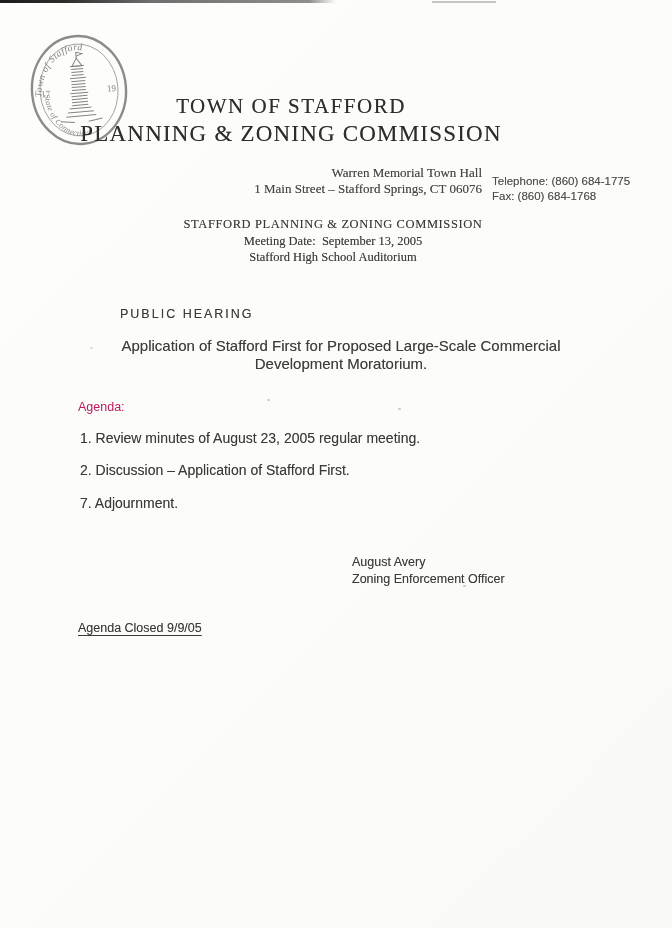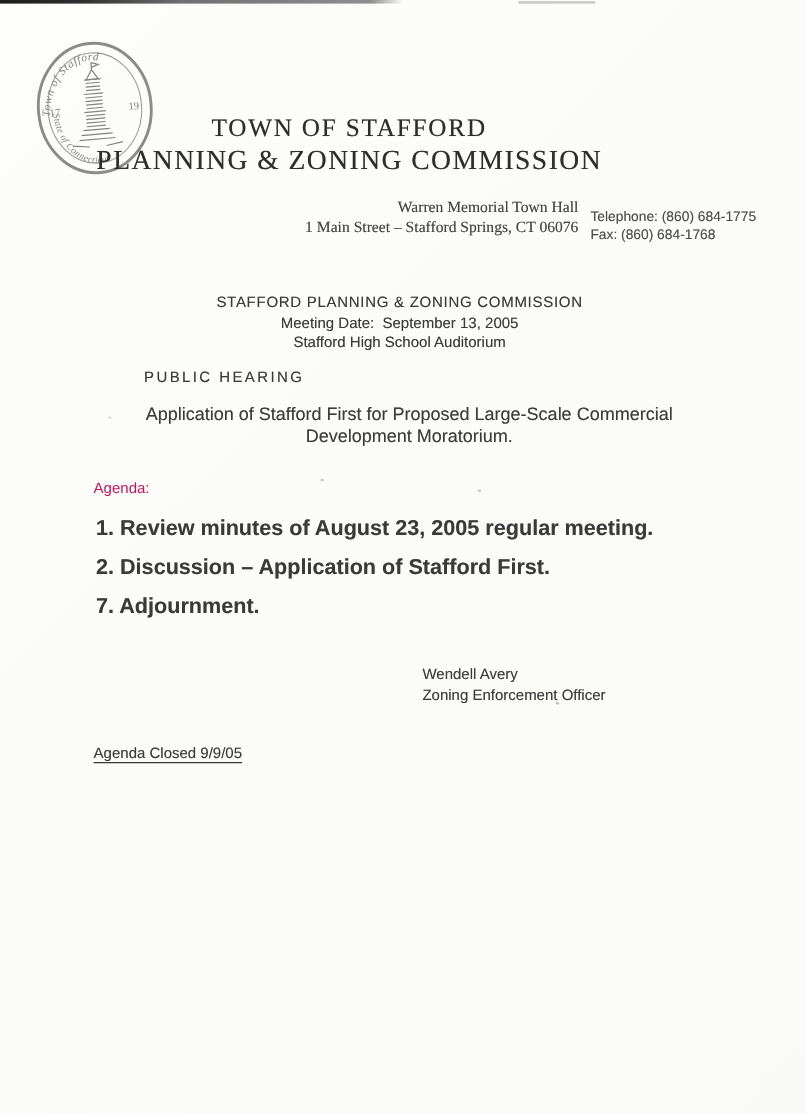--- a/index.html
+++ b/index.html
@@ -37,38 +37,38 @@
 
   .address-block { left: 180px; top: 165px; width: 302px; text-align: right;
     font-family: "Liberation Serif", serif; font-size: 13px; line-height: 15.5px;
     color: #454545; text-shadow: 0 0 .5px rgba(70,70,70,.5); }
 
   .phone-block { left: 492px; top: 174px; width: 160px;
     font-size: 11.5px; line-height: 15px; color: #4c4c4c;
     text-shadow: 0 0 .5px rgba(80,80,80,.45); }
 
   
-  .meeting-block { left: 120px; top: 244px; width: 426px; text-align: center;
+  .meeting-block { left: 120px; top: 216px; width: 426px; text-align: center;
     font-size: 12.5px; line-height: 16.5px; color: #3a3a3a;
-    text-shadow: 0 0 .5px rgba(70,70,70,.5); }
+    text-shadow: 0 0 .5px rgba(70,70,70,.5); font-family: Liberation Serif, serif; }
   .meeting-commission { letter-spacing: .6px; }
   .pre { white-space: pre-wrap; }
 
   .hearing { left: 120px; top: 307px; width: 432px; text-align: left;
     font-size: 12.5px; letter-spacing: 2px; color: #3a3a3a;
     text-shadow: 0 0 .5px rgba(70,70,70,.5); }
 
   .application { left: 117px; top: 337px; width: 448px;
     font-size: 15px; line-height: 18px; color: #3c3c3c;
     text-shadow: 0 0 .5px rgba(70,70,70,.5); text-align: center; }
 
   
   .agenda-label { left: 78px; top: 400px; font-size: 12.5px; color: #be185d; }
-  .agenda-item  { left: 80px; font-size: 18px; color: #3a3a3a;
-    text-shadow: 0 0 .5px rgba(70,70,70,.45); font-weight: bold; }
+  .agenda-item  { left: 80px; font-size: 14px; color: #3a3a3a;
+    text-shadow: 0 0 .5px rgba(70,70,70,.45); }
   .agenda-item-1 { top: 430px; }
   .agenda-item-2 { top: 462px; }
   .agenda-item-3 { top: 495px; }
 
   
   .signature-block { left: 352px; top: 554px; font-size: 12.5px; line-height: 16.5px;
     color: #3a3a3a; text-shadow: 0 0 .5px rgba(70,70,70,.45); }
 
   
   .agenda-closed { left: 78px; top: 621px; font-size: 12.5px; color: #3a3a3a;
@@ -145,17 +145,17 @@
 <div class="abs hearing">PUBLIC HEARING</div>
 
 <div class="abs application">Application of Stafford First for Proposed Large-Scale Commercial Development Moratorium.</div>
 
 <div class="abs agenda-label">Agenda:</div>
 <div class="abs agenda-item agenda-item-1">1. Review minutes of August 23, 2005 regular meeting.</div>
 <div class="abs agenda-item agenda-item-2">2. Discussion – Application of Stafford First.</div>
 <div class="abs agenda-item agenda-item-3">7. Adjournment.</div>
 
 <div class="abs signature-block">
-  <div>Wendell Avery</div>
+  <div>August Avery</div>
   <div>Zoning Enforcement Officer</div>
 </div>
 
 <div class="abs agenda-closed">Agenda Closed 9/9/05</div>
 
 </body></html>

